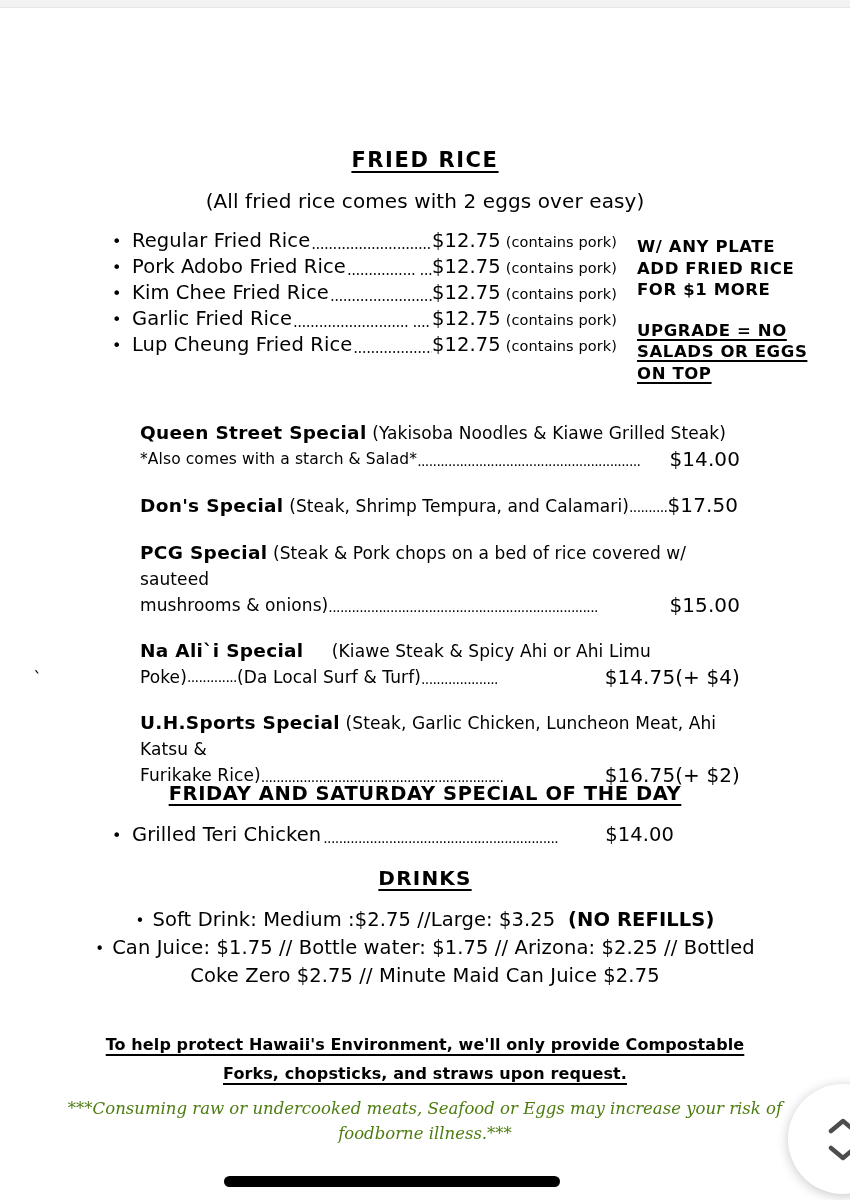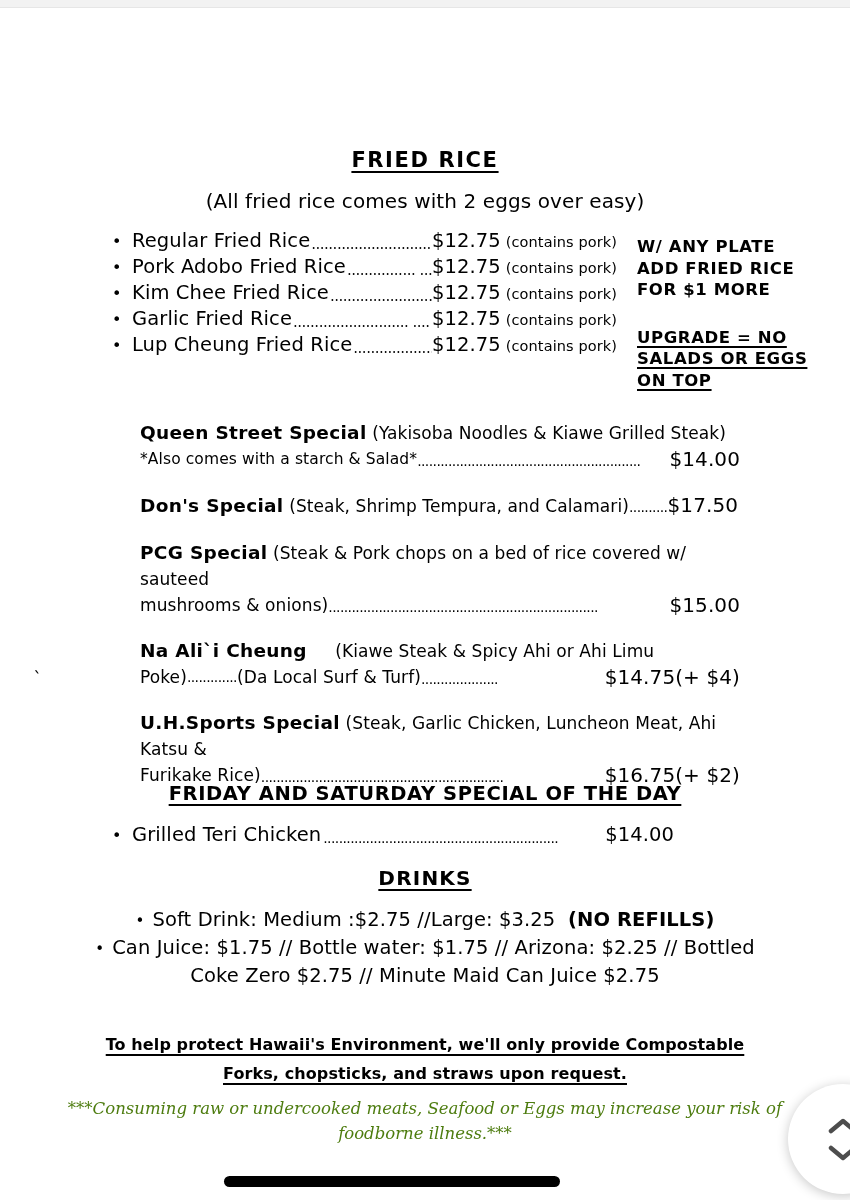--- a/index.html
+++ b/index.html
@@ -110,21 +110,21 @@
   .side-note {
     position: absolute;
     top: 228px;
     left: 637px;
     width: 190px;
     font-size: 16.5px;
     font-weight: 700;
     letter-spacing: 0.6px;
     line-height: 21.5px;
   }
-  .side-note .block2 { margin-top: 26px; }
+  .side-note .block2 { margin-top: 19px; }
   .side-note .block2 div {
     text-decoration: underline;
     text-underline-offset: 3px;
     text-decoration-thickness: 1.6px;
   }
 
   
   .specials {
     position: absolute;
     top: 412px;
@@ -405,21 +405,21 @@
       </div>
       <div class="sp-line2">
         <span class="sp-desc">mushrooms &amp; onions)</span>
         <span class="lead">......................................................................</span>
         <span class="amt">$15.00</span>
       </div>
     </div>
 
     <div class="special">
       <div>
-        <span class="sp-title">Na Ali`i Cheung</span>
+        <span class="sp-title">Na Ali`i Special</span>
         &nbsp;&nbsp;&nbsp;
         <span class="sp-desc">(Kiawe Steak &amp; Spicy Ahi or Ahi Limu</span>
       </div>
       <div class="sp-line2">
         <span class="sp-desc">Poke)</span>
           <span class="inline-dots">.............</span>
           <span class="sp-desc">(Da Local Surf &amp; Turf)</span>
         <span class="lead">....................</span>
         <span class="amt">$14.75</span>
         <span class="amt">(+ $4)</span>

